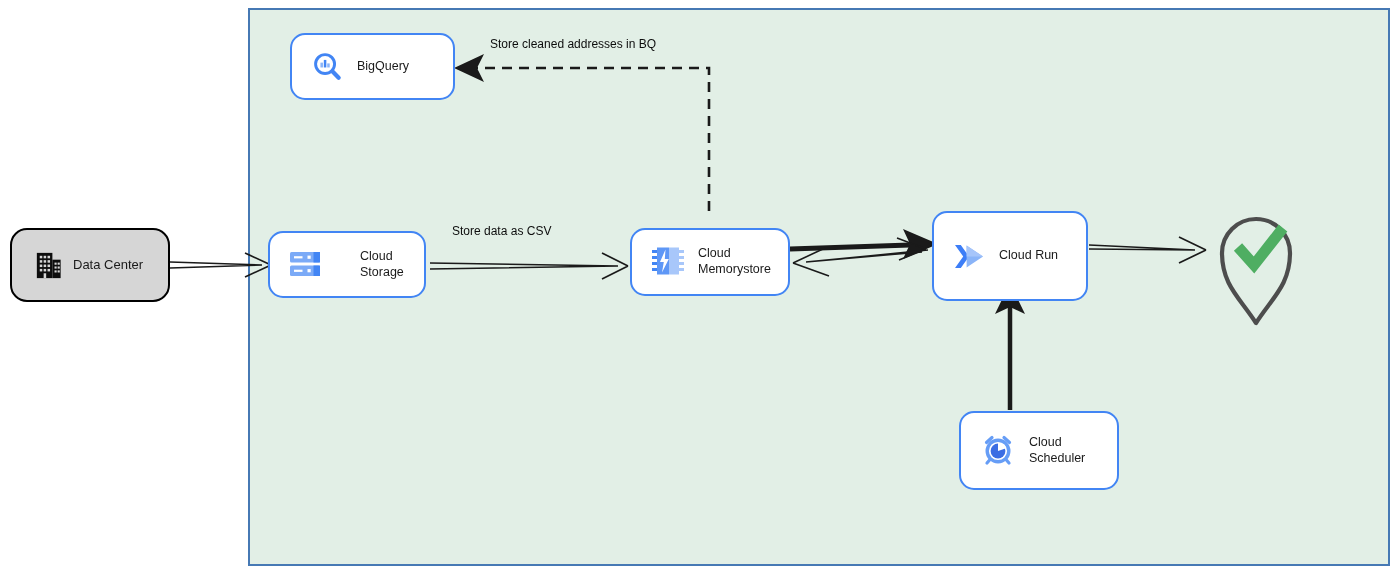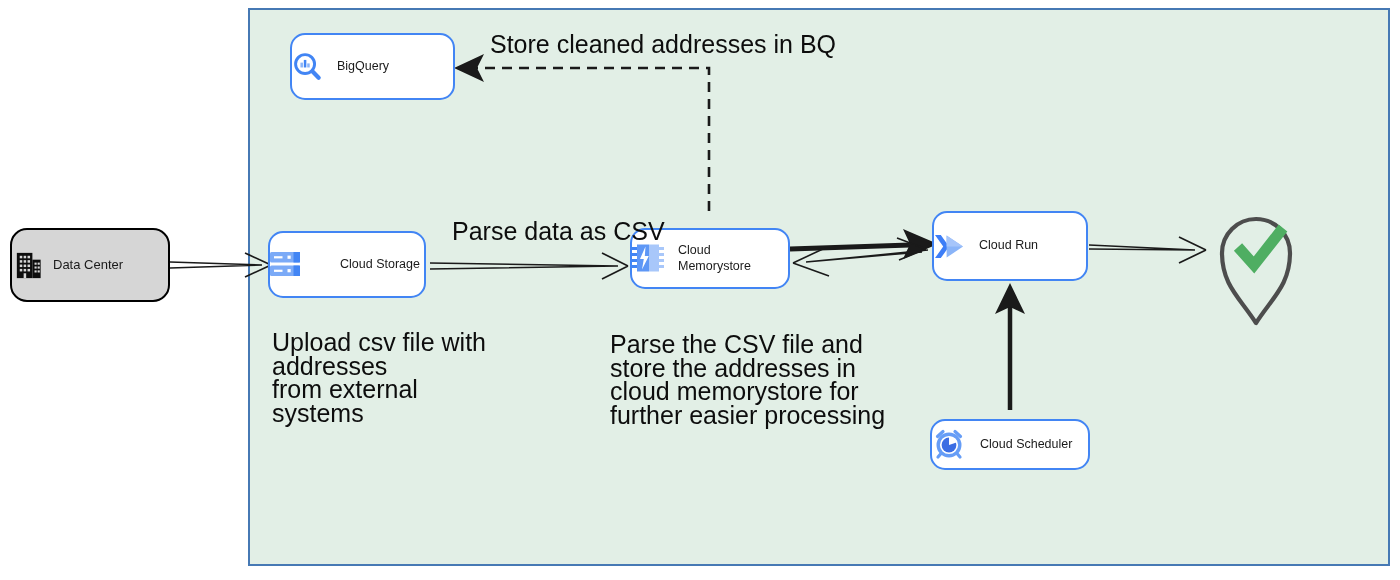--- a/index.html
+++ b/index.html
@@ -7,33 +7,33 @@
     position:relative;width:1400px;height:580px;overflow:hidden;
     font-family:"Liberation Sans", sans-serif;background:#fff;
   }
   .gcp-container{
     position:absolute;left:248px;top:8px;width:1142px;height:558px;
     background:#e2efe6;border:2.5px solid #4679b4;box-sizing:border-box;
   }
   .arrows{position:absolute;left:0;top:0;pointer-events:none;}
   .node{
     position:absolute;background:#fff;border:2px solid #4285f4;border-radius:15px;
-    box-sizing:border-box;display:flex;align-items:center;gap:14px;
+    box-sizing:border-box;display:flex;align-items:center;padding-left:20px;gap:14px;
   }
   .node .label{font-size:12.5px;color:#1a1a1a;line-height:1.25;}
   .node .icon{display:flex;align-items:center;flex:0 0 auto;}
   .node-datacenter{left:10px;top:228px;width:160px;height:74px;background:#d6d6d6;border:2.5px solid #000;border-radius:17px;gap:8px;}
   .node-bigquery{left:290px;top:33px;width:165px;height:67px;}
   .node-storage{left:268px;top:231px;width:158px;height:67px;gap:40px;}
-  .node-memorystore{left:630px;top:228px;width:160px;height:61px;}
+  .node-memorystore{left:630px;top:228px;width:160px;height:68px;}
   .node-memorystore .label{width:86px;}
-  .node-run{left:932px;top:211px;width:156px;height:70px;}
-  .node-scheduler{left:930px;top:411px;width:160px;height:51px;margin-top:8px;}
+  .node-run{left:932px;top:211px;width:156px;height:90px;}
+  .node-scheduler{left:959px;top:411px;width:160px;height:79px;}
   .ann{
-    position:absolute;color:#0d0d0d;font-size:25px;line-height:23.5px;
+    position:absolute;color:#0d0d0d;font-size:12px;line-height:23.5px;
     white-space:pre-line;
   }
   .ann-store-bq{left:490px;top:33px;}
   .ann-export-csv{left:452px;top:220px;}
   .ann-upload{left:272px;top:331px;}
   .ann-parse{left:610px;top:333px;}
   .ann-periodic{left:1032px;top:343px;}
   .ann-address{left:1240px;top:325px;font-size:18px;line-height:22px;width:150px;white-space:normal;}
 </style>
 </head>
@@ -196,23 +196,15 @@
         <circle cx="17" cy="17" r="7.4" fill="#3b6de3"></circle>
         <path d="M17 17 L17 8.8 A9 9 0 0 1 25.2 14.2 Z" fill="#fff"></path>
         <line x1="8.8" y1="25.8" x2="6" y2="29" stroke="#669df6" stroke-width="3.2" stroke-linecap="round"></line>
         <line x1="25.2" y1="25.8" x2="28" y2="29" stroke="#669df6" stroke-width="3.2" stroke-linecap="round"></line>
       </svg>
     </span>
     <span class="label">Cloud Scheduler</span>
   </div>
 
   <div class="ann ann-store-bq">Store cleaned addresses in BQ</div>
-  <div class="ann ann-export-csv">Parse data as CSV</div>
-  <div class="ann ann-upload">Upload csv file with
-addresses
-from external
-systems</div>
-  <div class="ann ann-parse">Parse the CSV file and
-store the addresses in
-cloud  memorystore for
-further easier processing</div>
+  <div class="ann ann-export-csv">Store data as CSV</div>
 
 </div>
 
 </body></html>

